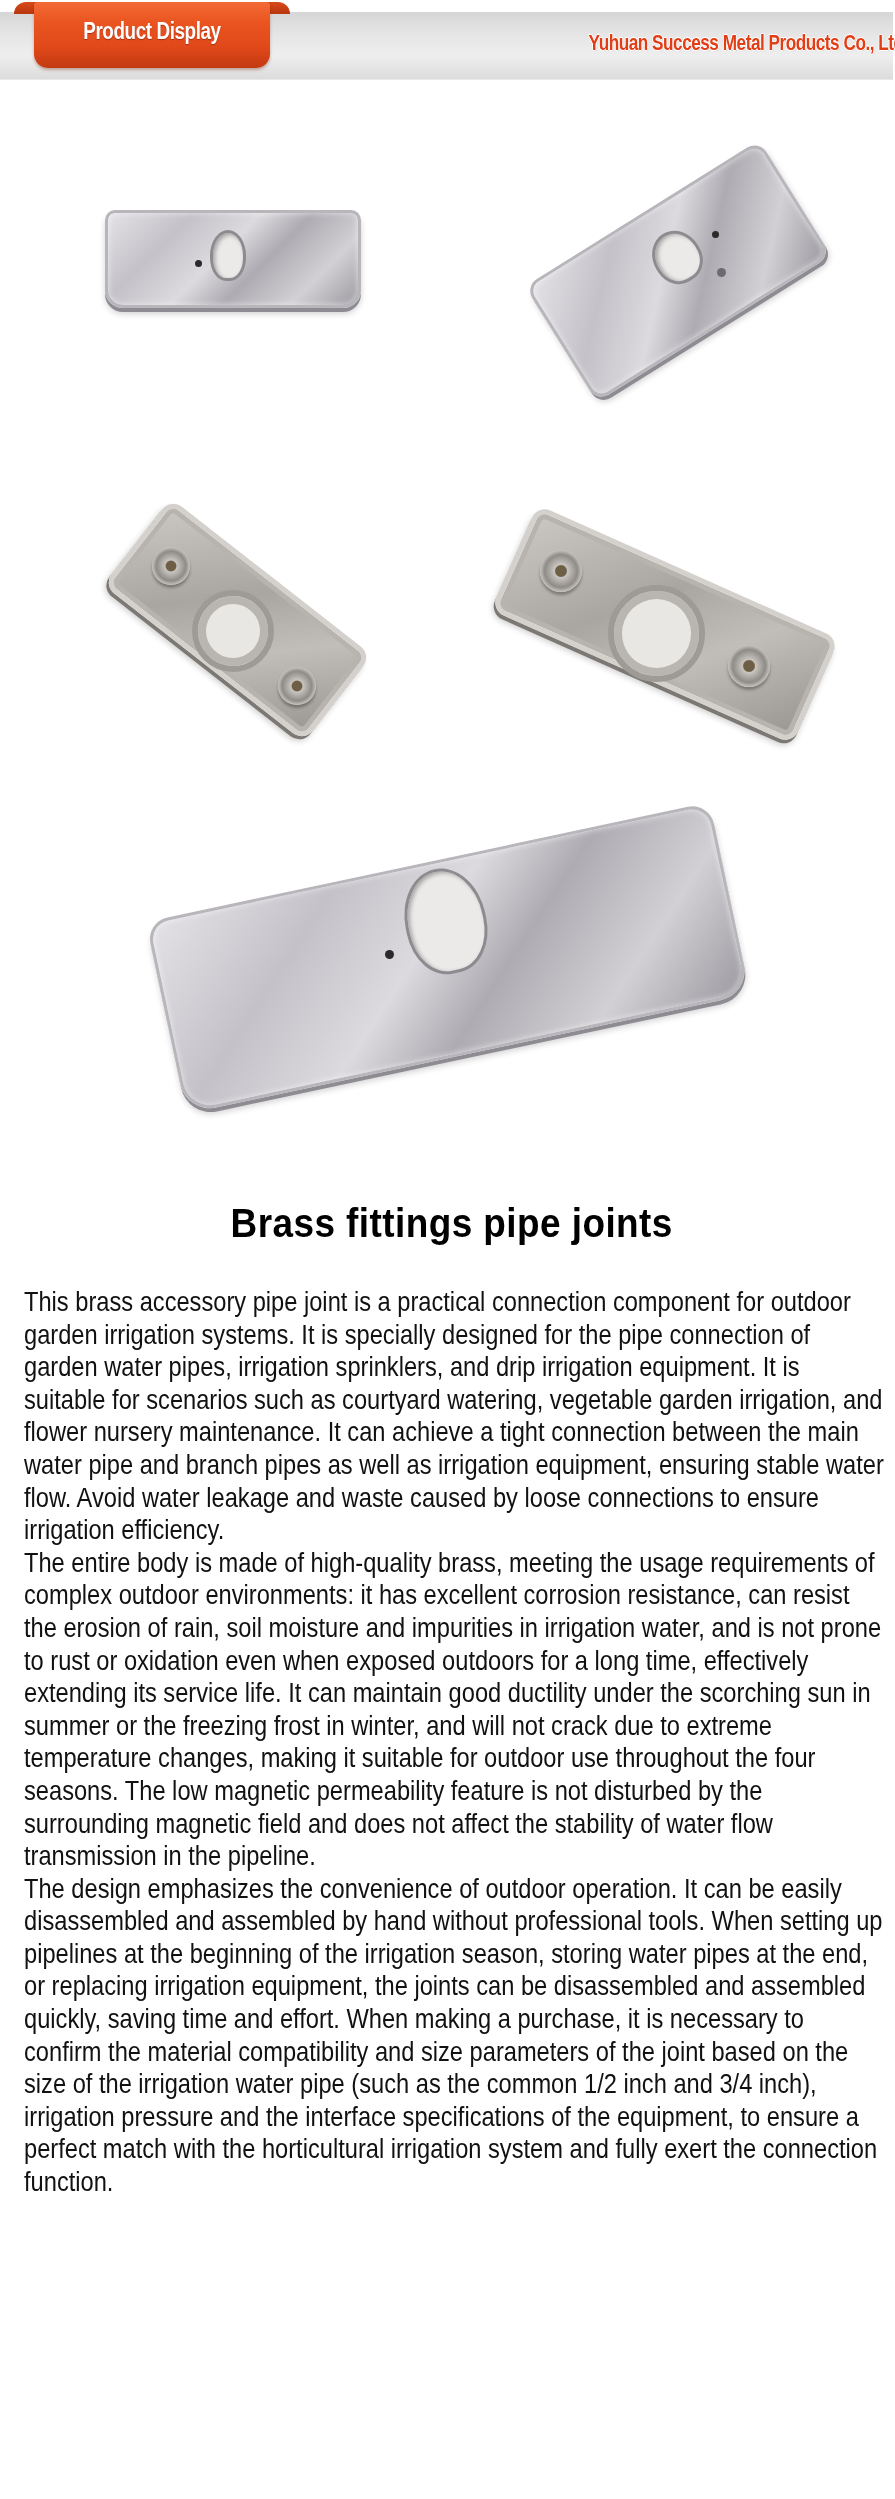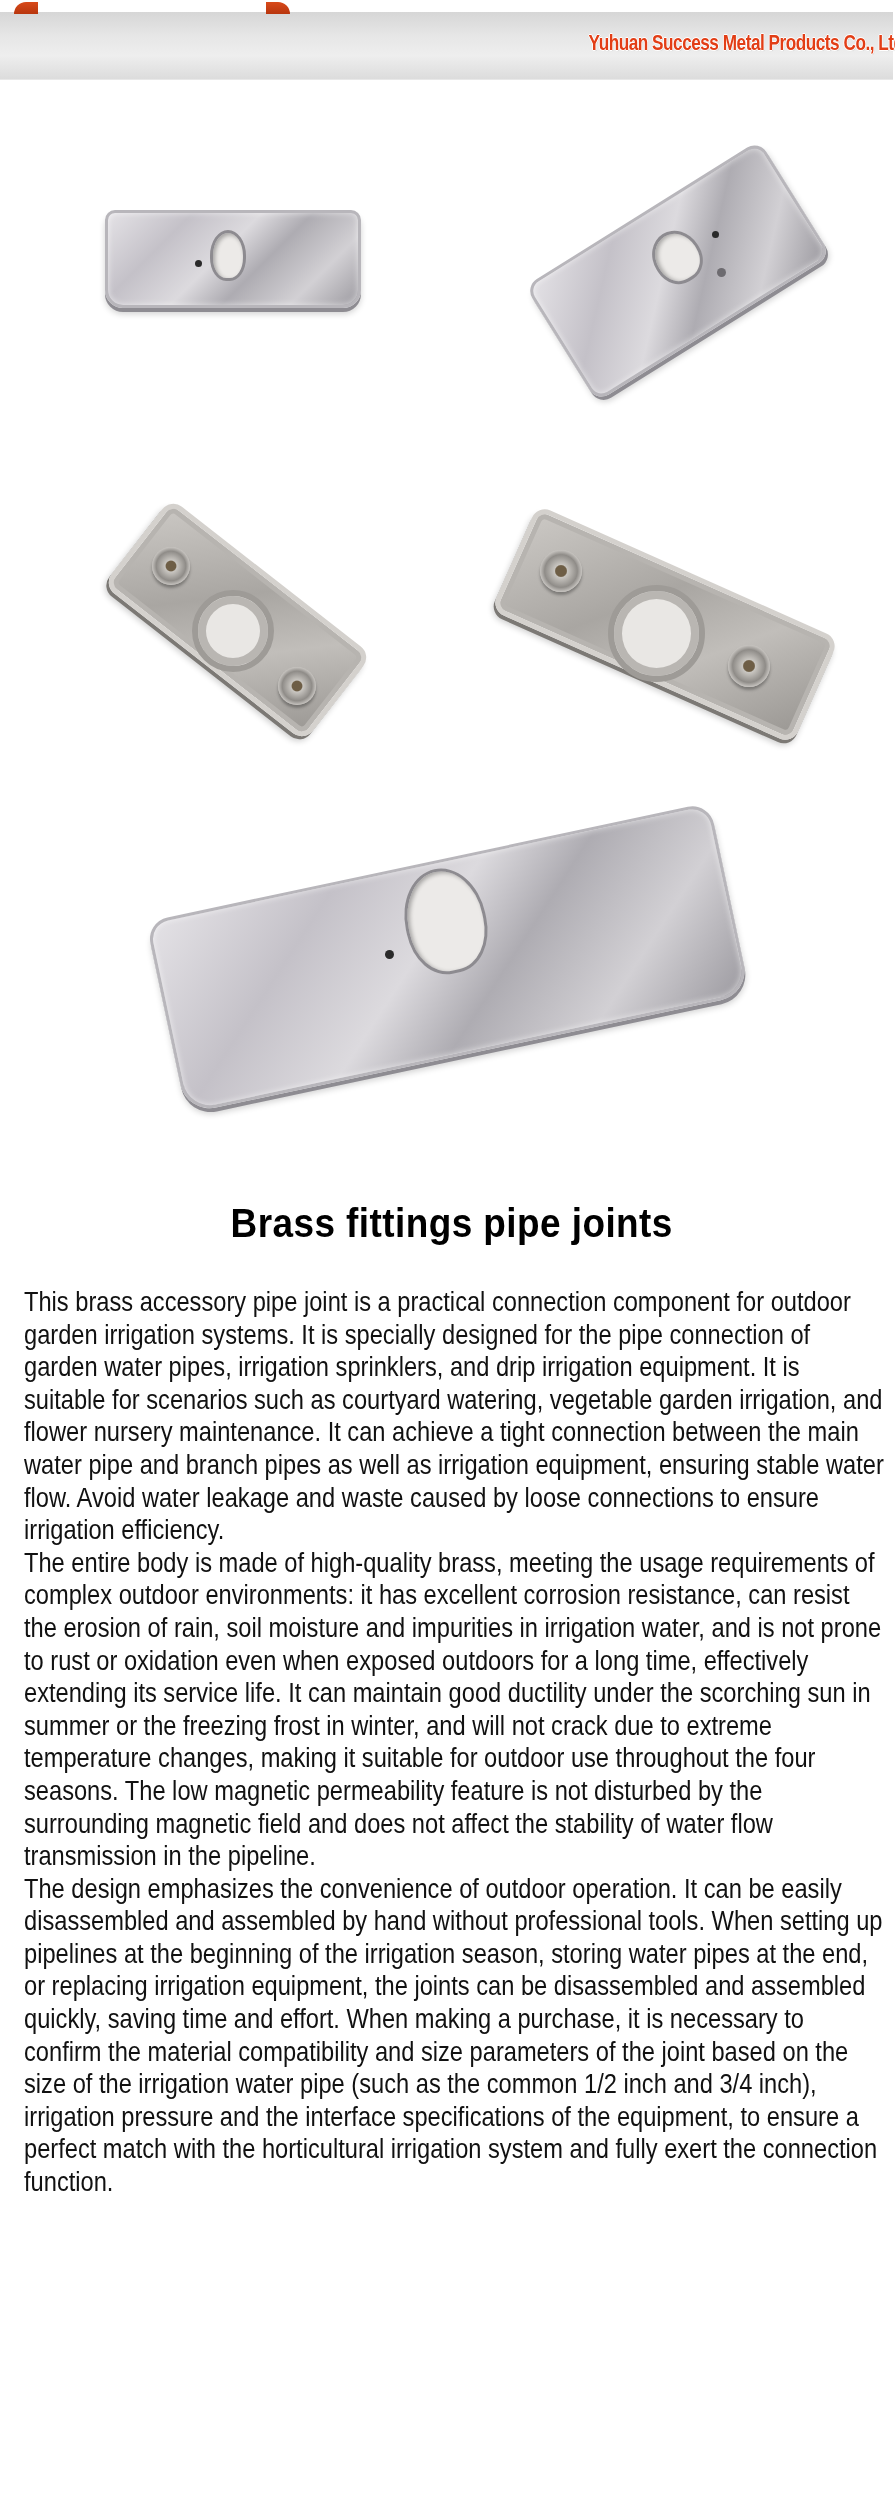--- a/index.html
+++ b/index.html
@@ -53,20 +53,23 @@
     font-size: 27.5px; line-height: 32.6px; color: #111; }
   .body-text p { margin: 0; transform: scaleX(0.86); transform-origin: left top; width: 1000px; }
 </style>
 </head>
 <body>
 
 <div class="header">
   <div class="header-bar"></div>
   <div class="ribbon-fold-l"></div>
   <div class="ribbon-fold-r"></div>
+  <div class="ribbon">
+    <div class="ribbon-label">Product Display</div>
+  </div>
   <div class="company-name">Yuhuan Success Metal Products Co., Ltd.</div>
 </div>
 
 <div class="photo" style="left:100px; top:205px; width:270px; height:115px;" title="Chrome escutcheon plate, front view, small">
   <div class="plate" style="left:5px; top:5px; width:250px; height:92px; border-radius:10px 10px 18px 18px;"></div>
   <div class="hole" style="left:110px; top:25px; width:30px; height:45px;"></div>
   <div class="pin" style="left:95px; top:55px;"></div>
 </div>
 
 <div class="photo" style="left:505px; top:148px; width:330px; height:245px;" title="Chrome escutcheon plate, angled view">

